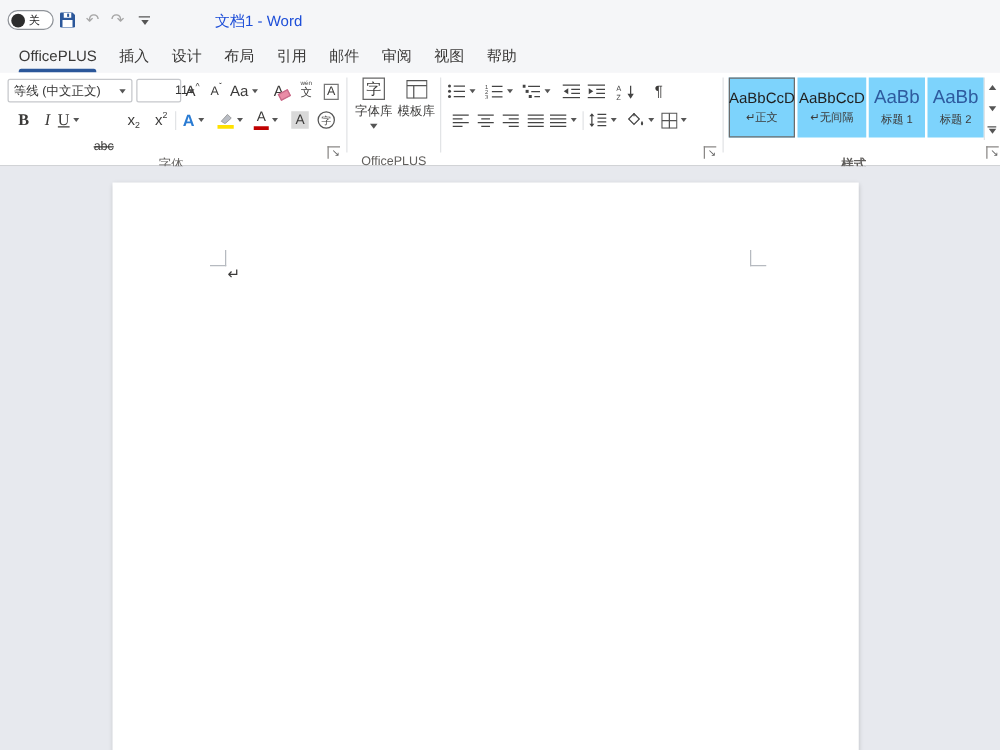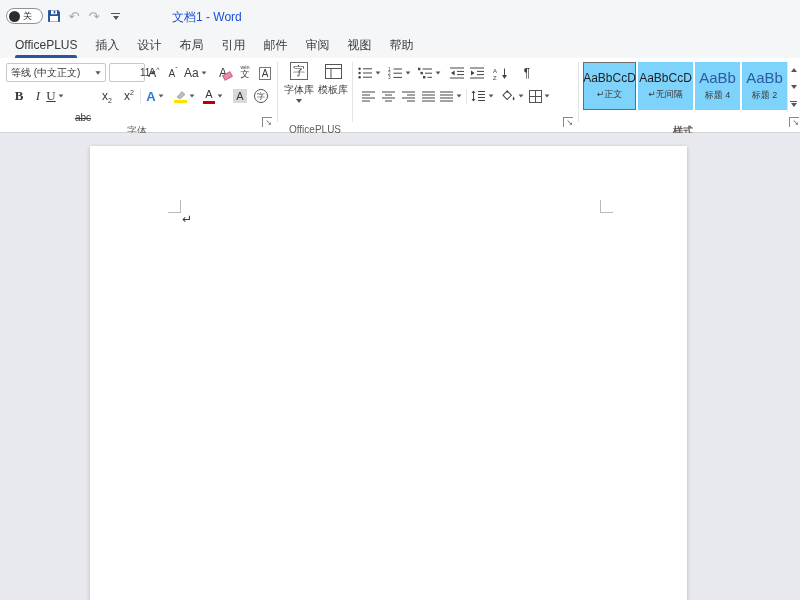--- a/index.html
+++ b/index.html
@@ -392,21 +392,21 @@
     <div class="sitem selected" style="width:53px;">
       <span class="sprev">AaBbCcD</span>
       <span class="sname">↵正文</span>
     </div>
     <div class="sitem" style="width:55px;">
       <span class="sprev">AaBbCcD</span>
       <span class="sname">↵无间隔</span>
     </div>
     <div class="sitem" style="width:45px;">
       <span class="sprev head">AaBb</span>
-      <span class="sname">标题 4</span>
+      <span class="sname">标题 1</span>
     </div>
     <div class="sitem" style="width:45px;">
       <span class="sprev head">AaBb</span>
       <span class="sname">标题 2</span>
     </div>
   </div>
   <div class="sscroll">
     <div class="scell">
         <span class="tri-up"></span>
       </div>

